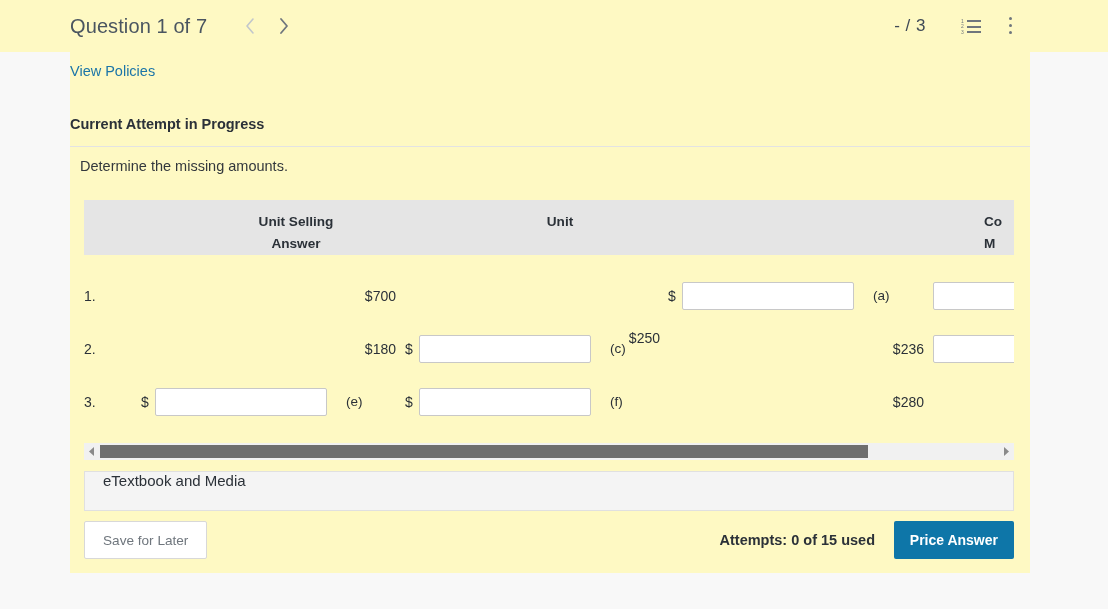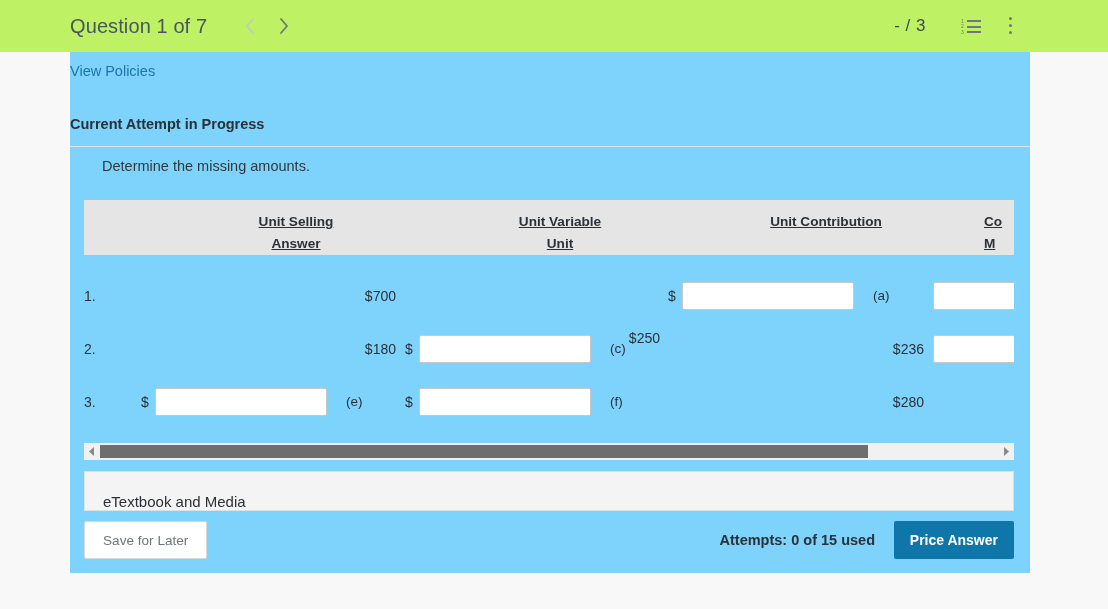--- a/index.html
+++ b/index.html
@@ -18,21 +18,21 @@
     height: 609px;
     background: #f8f8f8;
   }
 
   
   .topbar {
     position: absolute;
     left: 0; top: 0;
     width: 1108px;
     height: 52px;
-    background: #bef264;
+    background: #fef9c3;
     display: flex;
     align-items: center;
   }
   .q-title {
     margin-left: 70px;
     font-size: 20px;
     color: #4a5560;
     font-weight: 400;
     letter-spacing: .1px;
     white-space: nowrap;
@@ -108,21 +108,21 @@
     display: block;
   }
 
   
   .card {
     position: absolute;
     left: 70px;
     top: 52px;
     width: 960px;
     height: 521px;
-    background: #7dd3fc;
+    background: #fef9c3;
   }
 
   .view-policies {
     position: absolute;
     left: 0;
     top: 11px;
     font-size: 14.5px;
     color: #1b75a8;
     text-decoration: none;
     cursor: pointer;
@@ -140,21 +140,21 @@
     position: absolute;
     left: 0;
     top: 94px;
     width: 960px;
     height: 1px;
     background: #e3e3e3;
   }
 
   .prompt {
     position: absolute;
-    left: 32px;
+    left: 10px;
     top: 106px;
     font-size: 14.5px;
     color: #33383d;
   }
 
   
   .table-viewport {
     position: absolute;
     left: 14px;
     top: 148px;
@@ -175,21 +175,20 @@
     background: #e5e5e5;
   }
   .grid-head .hcell {
     position: absolute;
     top: 11px;
     text-align: center;
     font-size: 13.6px;
     font-weight: bold;
     color: #2b3138;
     line-height: 22px;
-    text-decoration: underline;
   }
   .hcell span { display: block; }
 
   .grid-row {
     position: absolute;
     left: 0;
     width: 1210px;
     height: 53px;
   }
   .rowno {
@@ -278,21 +277,21 @@
   .etext {
     position: absolute;
     left: 14px;
     top: 419px;
     width: 930px;
     height: 40px;
     background: #f4f4f4;
     border: 1px solid #e0e0e0;
     box-sizing: border-box;
     display: flex;
-    align-items: flex-end;
+    align-items: flex-start;
     cursor: pointer;
   }
   .etext span {
     margin-left: 18px;
     font-size: 15px;
     color: #2b3138;
   }
 
   
   .actions {
@@ -397,25 +396,23 @@
 
     <div class="table-viewport">
       <div class="grid">
 
         <div class="grid-head">
           <div class="hcell" style="left:112px; width:200px;">
             <span>Unit Selling</span>
             <span>Answer</span>
           </div>
           <div class="hcell" style="left:376px; width:200px;">
-            <span>Unit Variable</span>
             <span>Unit</span>
           </div>
           <div class="hcell" style="left:622px; width:240px;">
-            <span>Unit Contribution</span>
           </div>
           <div class="hcell" style="left:900px; width:200px; text-align:left;">
             <span>Co</span>
             <span>M</span>
           </div>
         </div>
 
         <div class="grid-row" style="top:70px;">
           <div class="rowno">1.</div>
           <div class="cellval" style="left:172px; width:140px;">$700</div>

